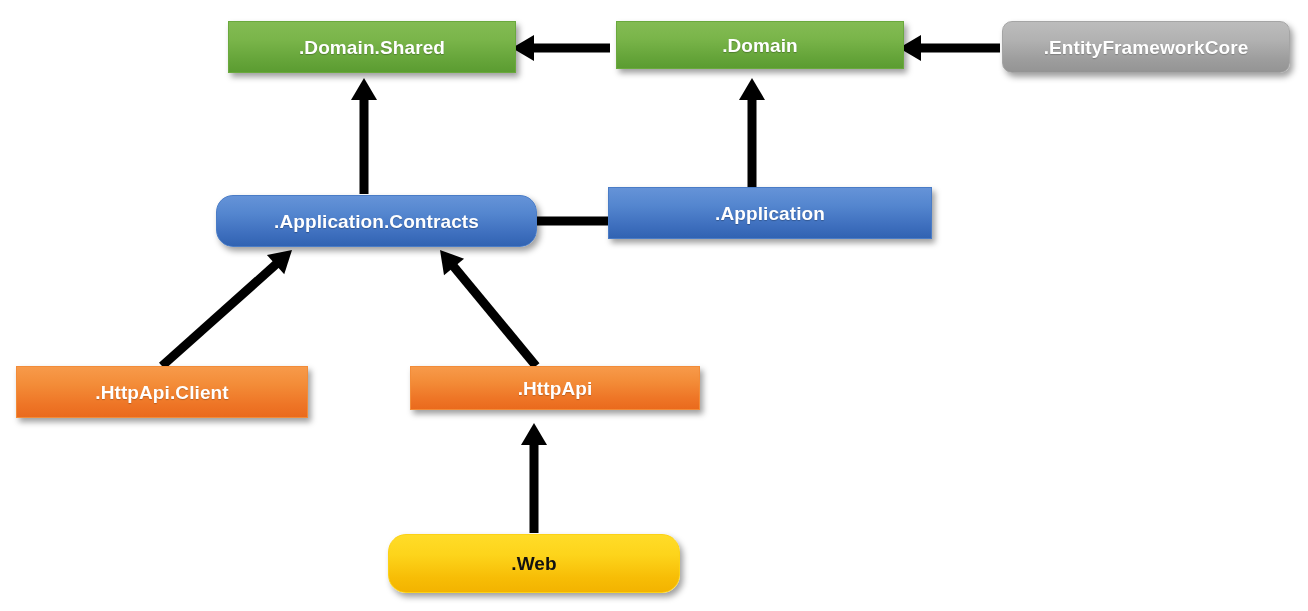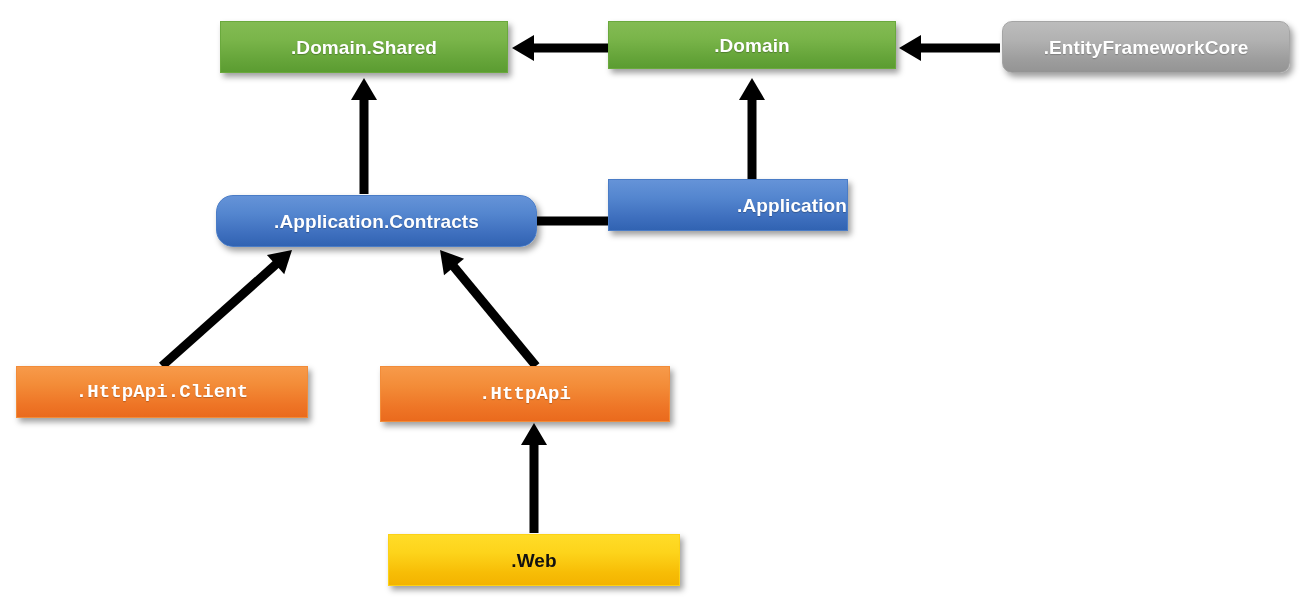--- a/index.html
+++ b/index.html
@@ -43,38 +43,38 @@
   }
   .node .node-label {
     display: block;
     line-height: 1;
     pointer-events: none;
   }
   .node.green {
     background: linear-gradient(to bottom, #83bb53 0%, #7ab54a 35%, #66a53a 75%, #5b9c31 100%);
     border: 1px solid #6aa93d;
     text-shadow: 0 1px 1px rgba(0,0,0,0.25);
+    margin-left: 8px;
   }
   .node.gray {
     background: linear-gradient(to bottom, #bcbcbc 0%, #b2b2b2 35%, #9d9d9d 75%, #949494 100%);
     border: 1px solid #a5a5a5;
     border-radius: 10px;
     text-shadow: 0 1px 1px rgba(0,0,0,0.22);
   }
   .node.blue {
     background: linear-gradient(to bottom, #6593d8 0%, #5486cf 35%, #3e6fbe 75%, #3163b2 100%);
     border: 1px solid #4a7cc6;
     text-shadow: 0 1px 1px rgba(0,0,0,0.25);
   }
   .node.orange {
     background: linear-gradient(to bottom, #f79a4a 0%, #f38c38 35%, #ee7526 75%, #ea6a1d 100%);
     border: 1px solid #f0contact;
     border: 1px solid #f28c39;
     text-shadow: 0 1px 1px rgba(0,0,0,0.22);
-    font-family: Liberation Mono, monospace;
   }
   .node.yellow {
     background: linear-gradient(to bottom, #ffdc28 0%, #fdd41b 35%, #f7bd06 75%, #f3b300 100%);
     border: 1px solid #fcd116;
     color: #111111;
     text-shadow: none;
   }
 </style>
 </head>
 <body>
@@ -116,29 +116,29 @@
   </div>
 
   <div class="node gray" style="left: 1002px; top: 21px; width: 288px; height: 52px;">
     <span class="node-label">.EntityFrameworkCore</span>
   </div>
 
   <div class="node blue" style="left: 216px; top: 195px; width: 321px; height: 52px; border-radius: 17px;">
     <span class="node-label">.Application.Contracts</span>
   </div>
 
-  <div class="node blue" style="left: 608px; top: 179px; width: 240px; height: 52px; justify-content: flex-end;">
+  <div class="node blue" style="left: 608px; top: 187px; width: 324px; height: 52px;">
     <span class="node-label">.Application</span>
   </div>
 
   <div class="node orange" style="left: 16px; top: 366px; width: 292px; height: 52px;">
     <span class="node-label">.HttpApi.Client</span>
   </div>
 
-  <div class="node orange" style="left: 380px; top: 366px; width: 290px; height: 56px;">
+  <div class="node orange" style="left: 410px; top: 366px; width: 290px; height: 44px;">
     <span class="node-label">.HttpApi</span>
   </div>
 
-  <div class="node yellow" style="left: 388px; top: 534px; width: 292px; height: 52px;">
+  <div class="node yellow" style="left: 388px; top: 534px; width: 292px; height: 59px; border-radius: 18px;">
     <span class="node-label">.Web</span>
   </div>
 
 </div>
 
 </body></html>

